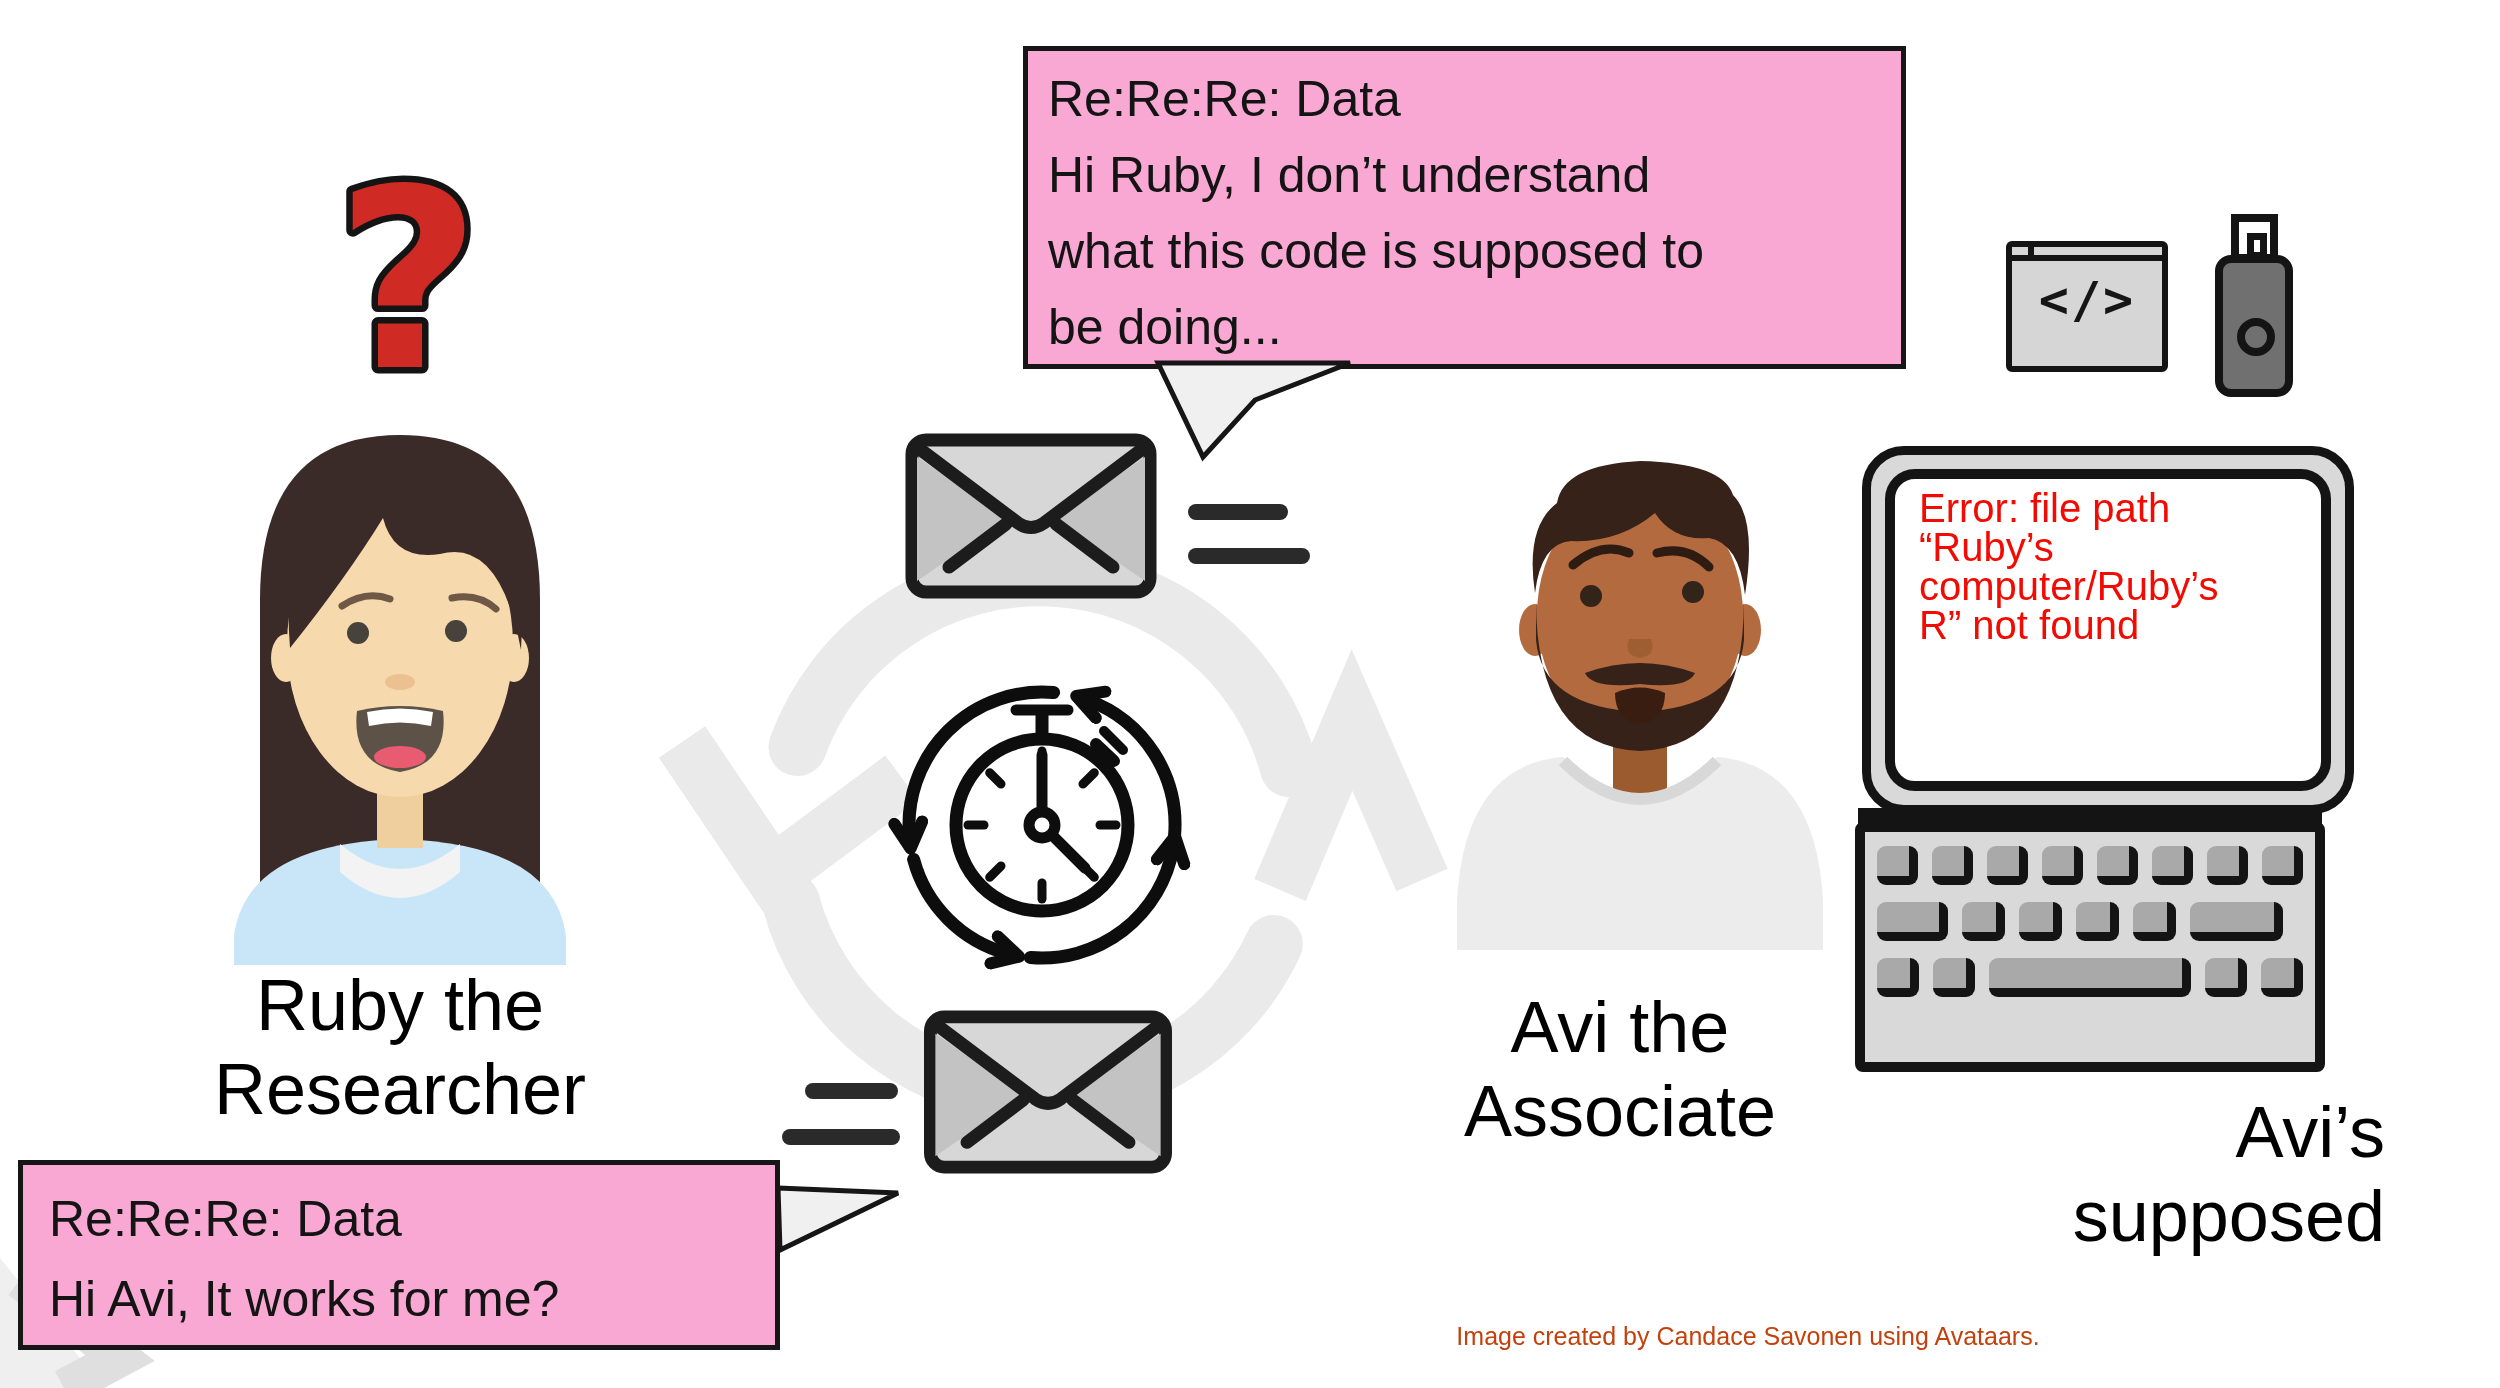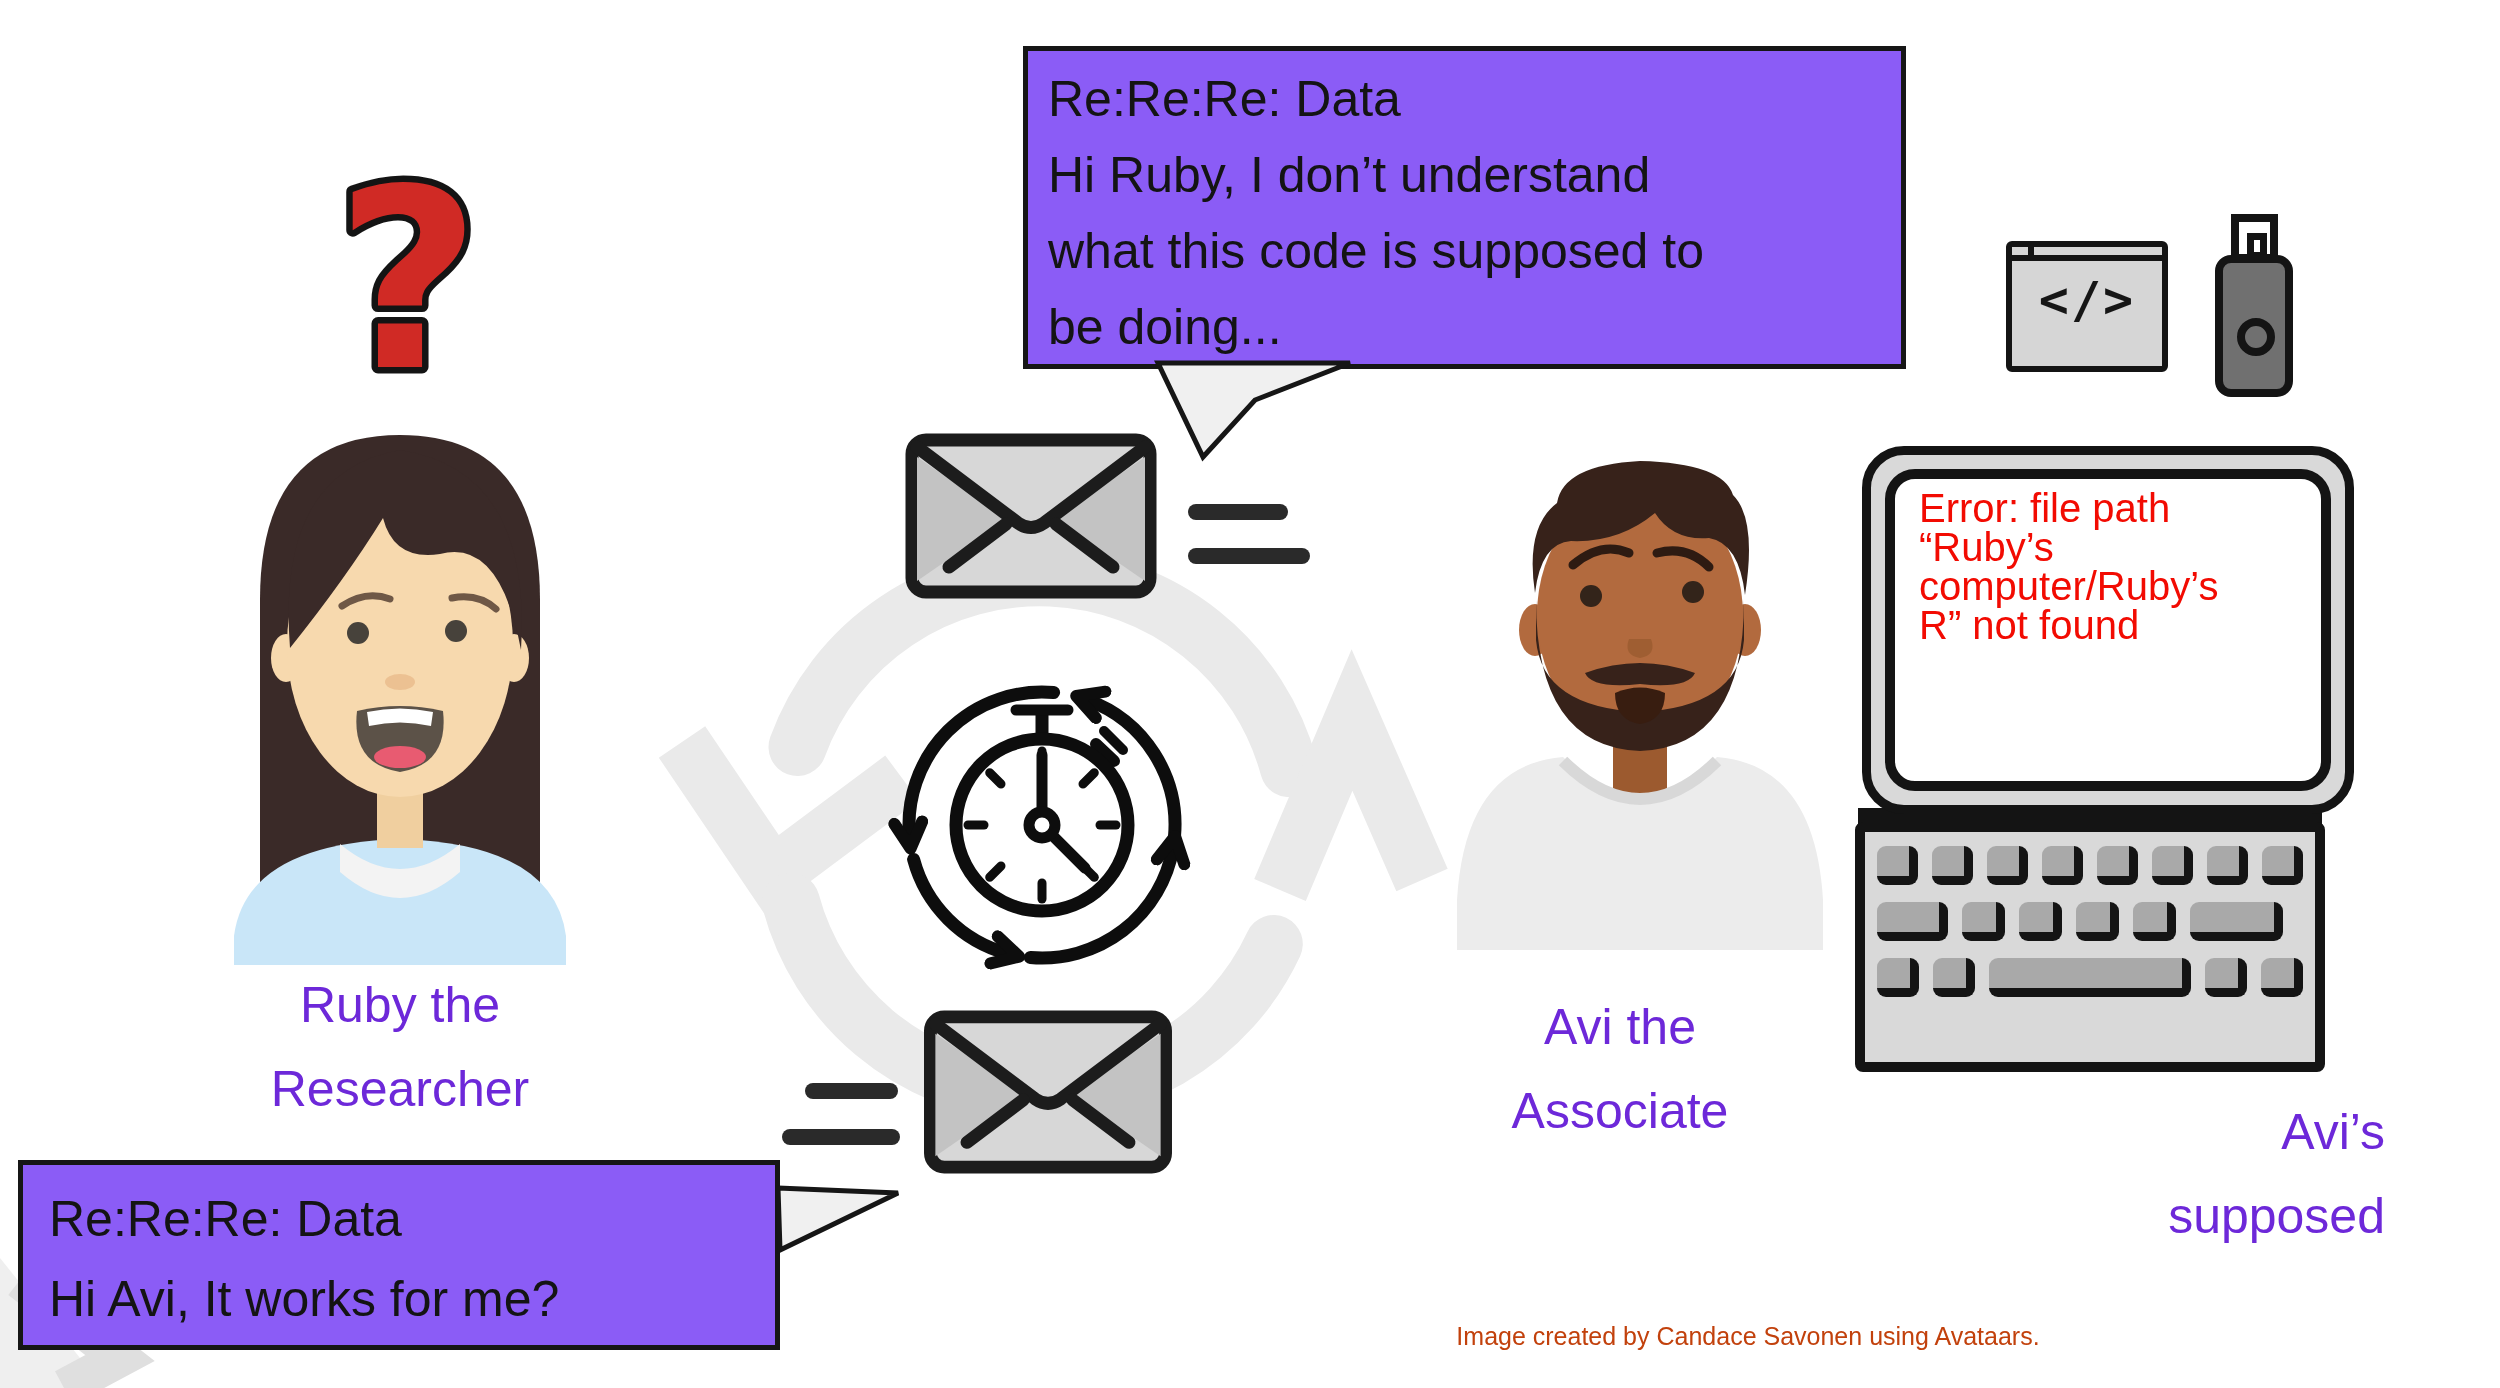--- a/index.html
+++ b/index.html
@@ -2,28 +2,28 @@
 <html><head>
 <meta charset="utf-8">
 <style>
   html,body{margin:0;padding:0;background:#ffffff;}
   .canvas{position:relative;width:2500px;height:1388px;background:#ffffff;overflow:hidden;
           font-family:"Liberation Sans",sans-serif;color:#141414;}
   .abs{position:absolute;}
   svg{display:block;overflow:visible;}
 
   
-  .bubble{position:absolute;background:#8b5cf6;border:5px solid #161616;box-sizing:border-box;z-index:3;}
+  .bubble{position:absolute;background:#f9a8d4;border:5px solid #161616;box-sizing:border-box;z-index:3;}
   .bubble .bline{white-space:nowrap;}
   .bubble-top{left:1023px;top:46px;width:883px;height:323px;padding:10px 20px;font-size:50px;line-height:76px;}
   .bubble-bottom{left:18px;top:1160px;width:762px;height:190px;padding:14px 26px;font-size:50px;line-height:80px;}
   .tail{position:absolute;z-index:4;}
 
   
-  .label{position:absolute;text-align:center;font-size:50px;line-height:84px;color:#6d28d9;z-index:3;}
+  .label{position:absolute;text-align:center;font-size:72px;line-height:84px;color:#000000;z-index:3;}
 
   
   .speed{position:absolute;height:16px;border-radius:9px;background:#2a2a2a;z-index:2;}
 
   
   .monitor{left:1862px;top:446px;width:492px;height:368px;background:#d9d9d9;border:9px solid #141414;
            border-radius:42px;box-sizing:border-box;z-index:3;}
   .screen{position:absolute;left:14px;top:14px;width:446px;height:322px;background:#ffffff;border:10px solid #141414;
           border-radius:30px;box-sizing:border-box;padding:10px 24px;}
   .errline{font-size:40px;line-height:39px;color:#f20b02;white-space:nowrap;}

